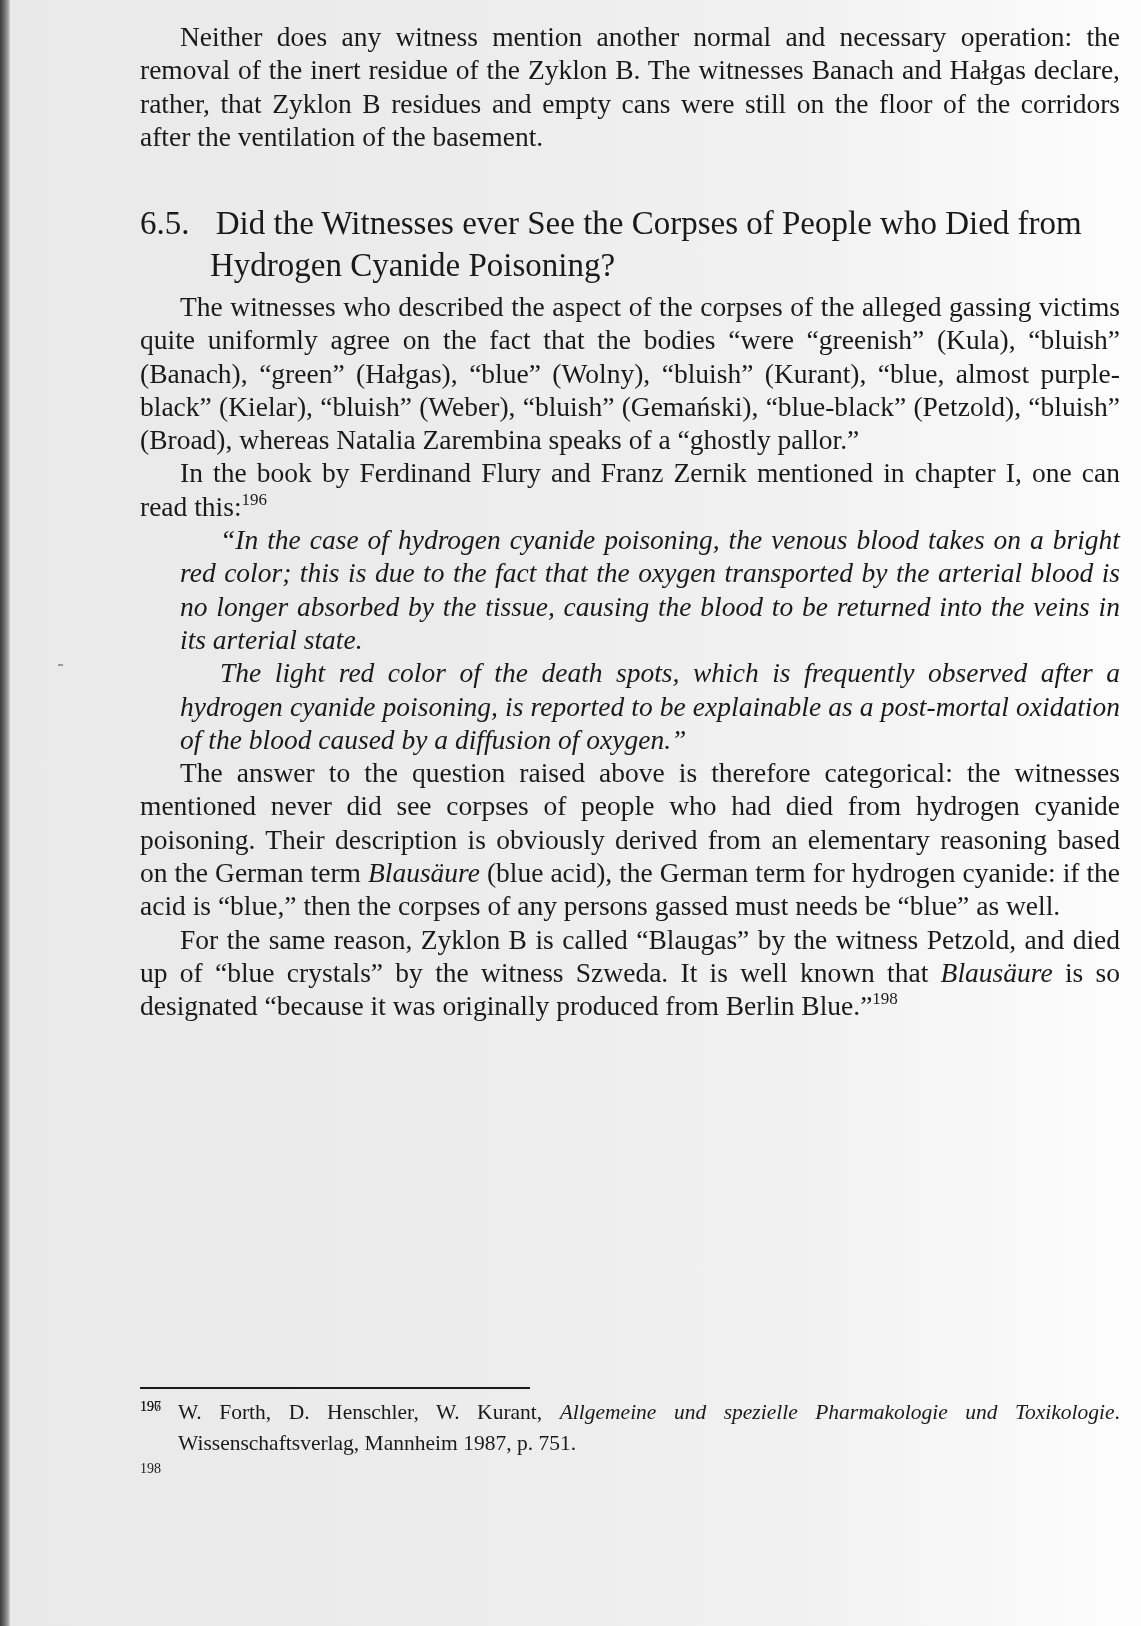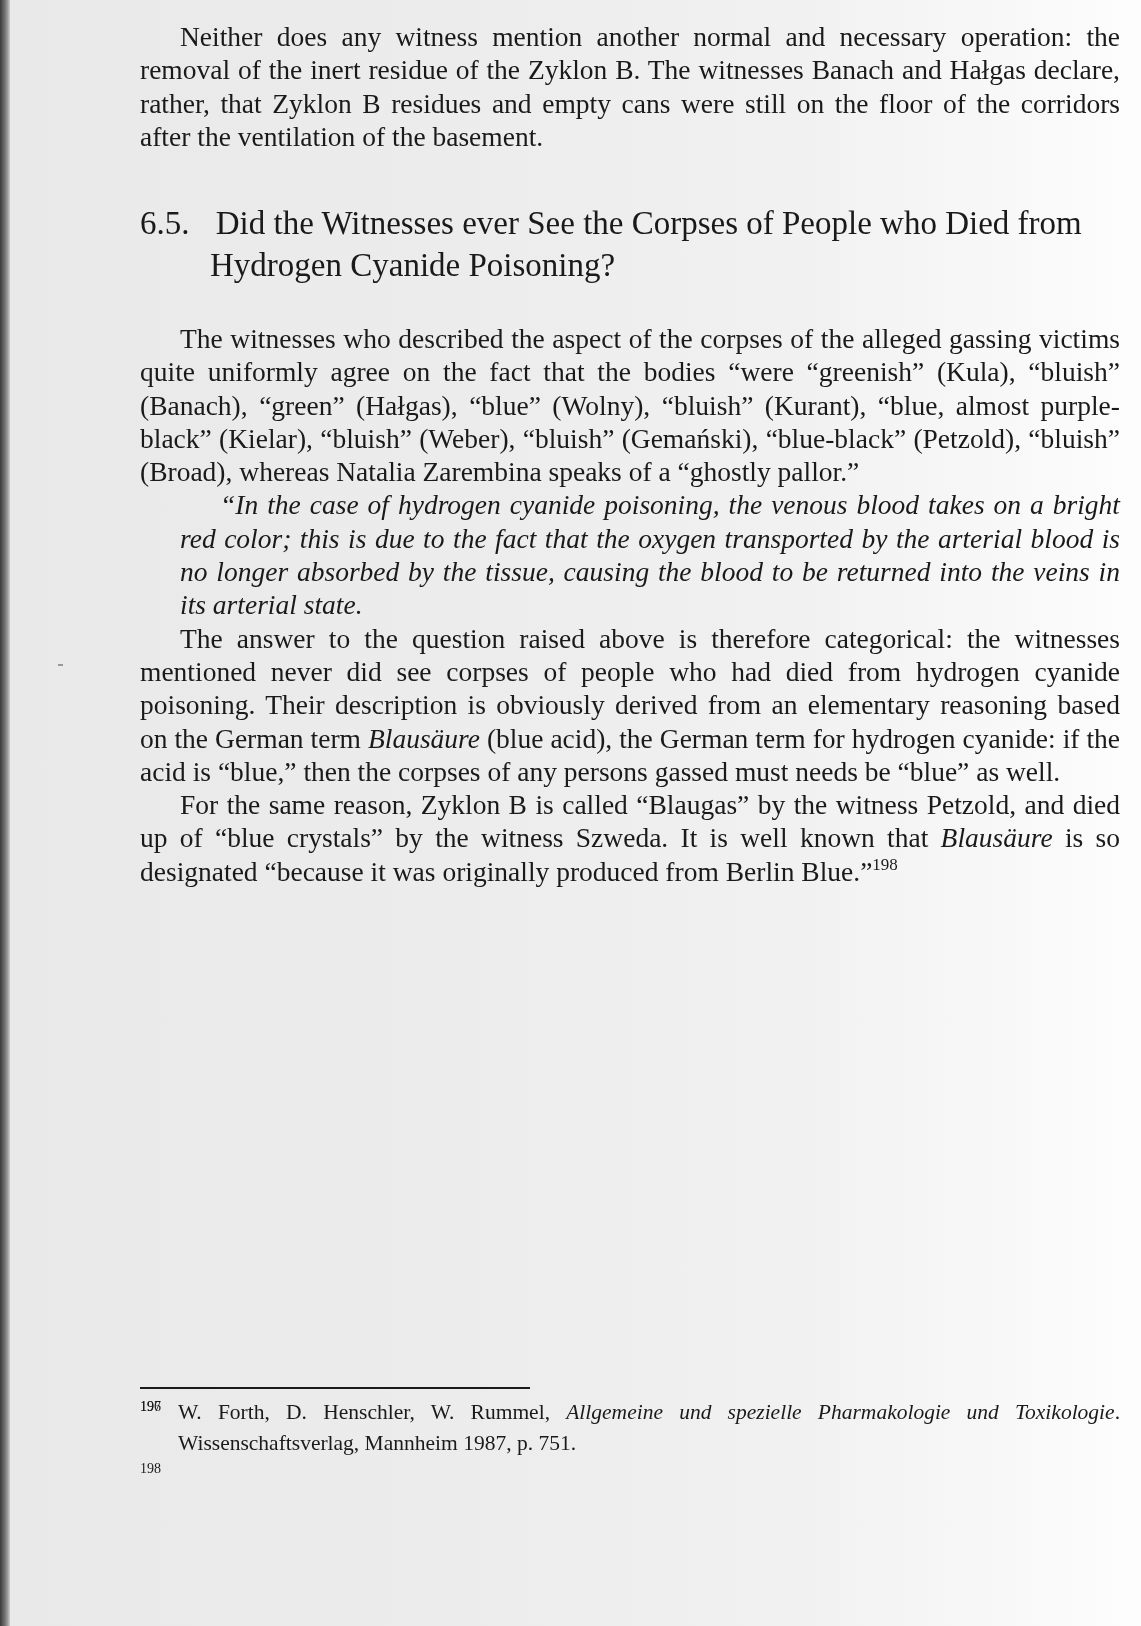--- a/index.html
+++ b/index.html
@@ -53,21 +53,21 @@
       left: 0;
       width: 980px;
       font-size: 33px;
       line-height: 42px;
       font-weight: normal;
       margin: 0;
       padding-left: 70px;
       text-indent: -70px;
     }
     .heading .num { margin-right: 18px; }
-    .body-block { position: absolute; top: 290px; left: 0; width: 980px; margin-top: 32px; }
+    .body-block { position: absolute; top: 290px; left: 0; width: 980px; }
     .footnote-rule {
       position: absolute;
       left: 0;
       top: 1387px;
       width: 390px;
       height: 2px;
       background: #1a1a1a;
     }
     .footnotes {
       position: absolute;
@@ -108,42 +108,46 @@
   <p class="indent p-intro">Neither does any witness mention another normal and necessary operation: the removal of the inert residue of the Zyklon B. The witnesses Banach and Hałgas declare, rather, that Zyklon B residues and empty cans were still on the floor of the corridors after the ventilation of the basement.</p>
 
   <h2 class="heading">
     <span class="num">6.5.</span>
     <span>Did the Witnesses ever See the Corpses of People who Died from Hydrogen Cyanide Poisoning?</span>
   </h2>
 
   <div class="body-block">
     <p class="indent">The witnesses who described the aspect of the corpses of the alleged gassing victims quite uniformly agree on the fact that the bodies “were “greenish” (Kula), “bluish” (Banach), “green” (Hałgas), “blue” (Wolny), “bluish” (Kurant), “blue, almost purple-black” (Kielar), “bluish” (Weber), “bluish” (Gemański), “blue-black” (Petzold), “bluish” (Broad), whereas Natalia Zarembina speaks of a “ghostly pallor.”</p>
 
+    <p class="indent">
+      <span>In the book by Ferdinand Flury and Franz Zernik mentioned in chapter I, one can read this:</span><sup>196</sup>
+    </p>
 
     <p class="quote first">“In the case of hydrogen cyanide poisoning, the venous blood takes on a bright red color; this is due to the fact that the oxygen transported by the arterial blood is no longer absorbed by the tissue, causing the blood to be returned into the veins in its arterial state.</p>
+    <p class="quote first">The light red color of the death spots, which is frequently observed after a hydrogen cyanide poisoning, is reported to be explainable as a post-mortal oxidation of the blood caused by a diffusion of oxygen.”</p>
 
 
     <p class="indent">
       <span>The answer to the question raised above is therefore categorical: the witnesses mentioned never did see corpses of people who had died from hydrogen cyanide poisoning. Their description is obviously derived from an elementary reasoning based on the German term </span><i>Blausäure</i><span> (blue acid), the German term for hydrogen cyanide: if the acid is “blue,” then the corpses of any persons gassed must needs be “blue” as well.</span>
     </p>
 
     <p class="indent">
       <span>For the same reason, Zyklon B is called “Blaugas” by the witness Petzold, and died up of “blue crystals” by the witness Szweda. It is well known that </span><i>Blausäure</i><span> is so designated “because it was originally produced from Berlin Blue.”</span><sup>198</sup>
     </p>
 
   </div>
 
   <div class="footnote-rule"></div>
 
   <div class="footnotes">
     <div class="fn">
       <span class="fn-num">196</span>
     </div>
     <div class="fn">
       <span class="fn-num">197</span>
-      <span>W. Forth, D. Henschler, W. Rummel, </span><i>Allgemeine und spezielle Pharmakologie und Toxikologie</i><span>. Wissenschaftsverlag, Mannheim 1987, p. 751.</span>
+      <span>W. Forth, D. Henschler, W. Kurant, </span><i>Allgemeine und spezielle Pharmakologie und Toxikologie</i><span>. Wissenschaftsverlag, Mannheim 1987, p. 751.</span>
     </div>
     <div class="fn">
       <span class="fn-num">198</span>
     </div>
   </div>
 
 </div>
 
 </body></html>

